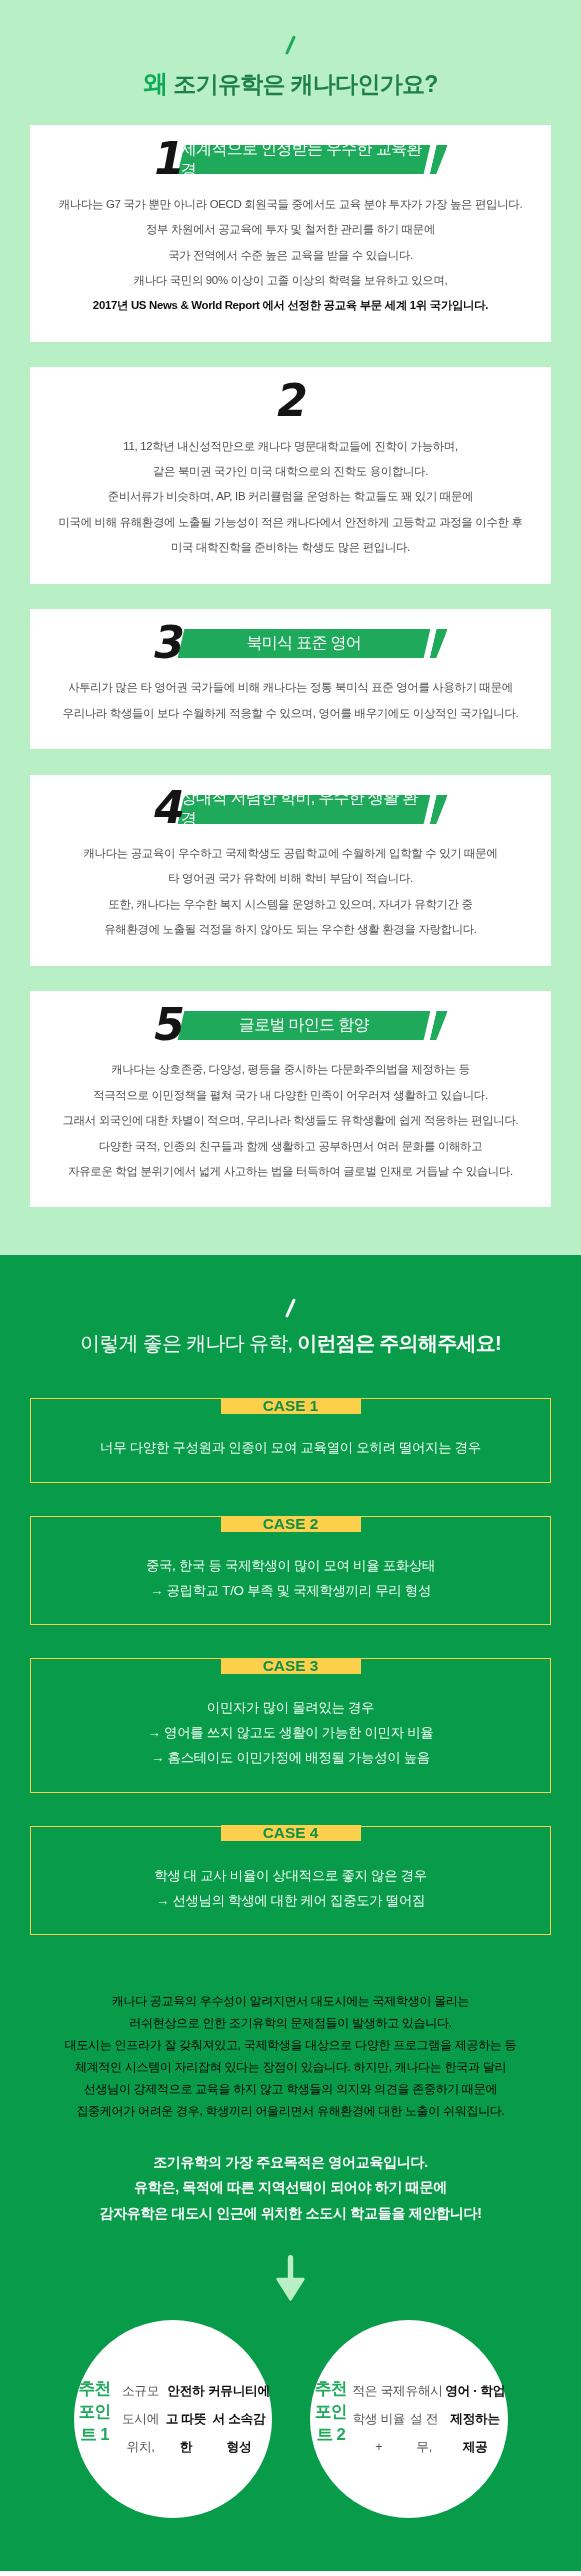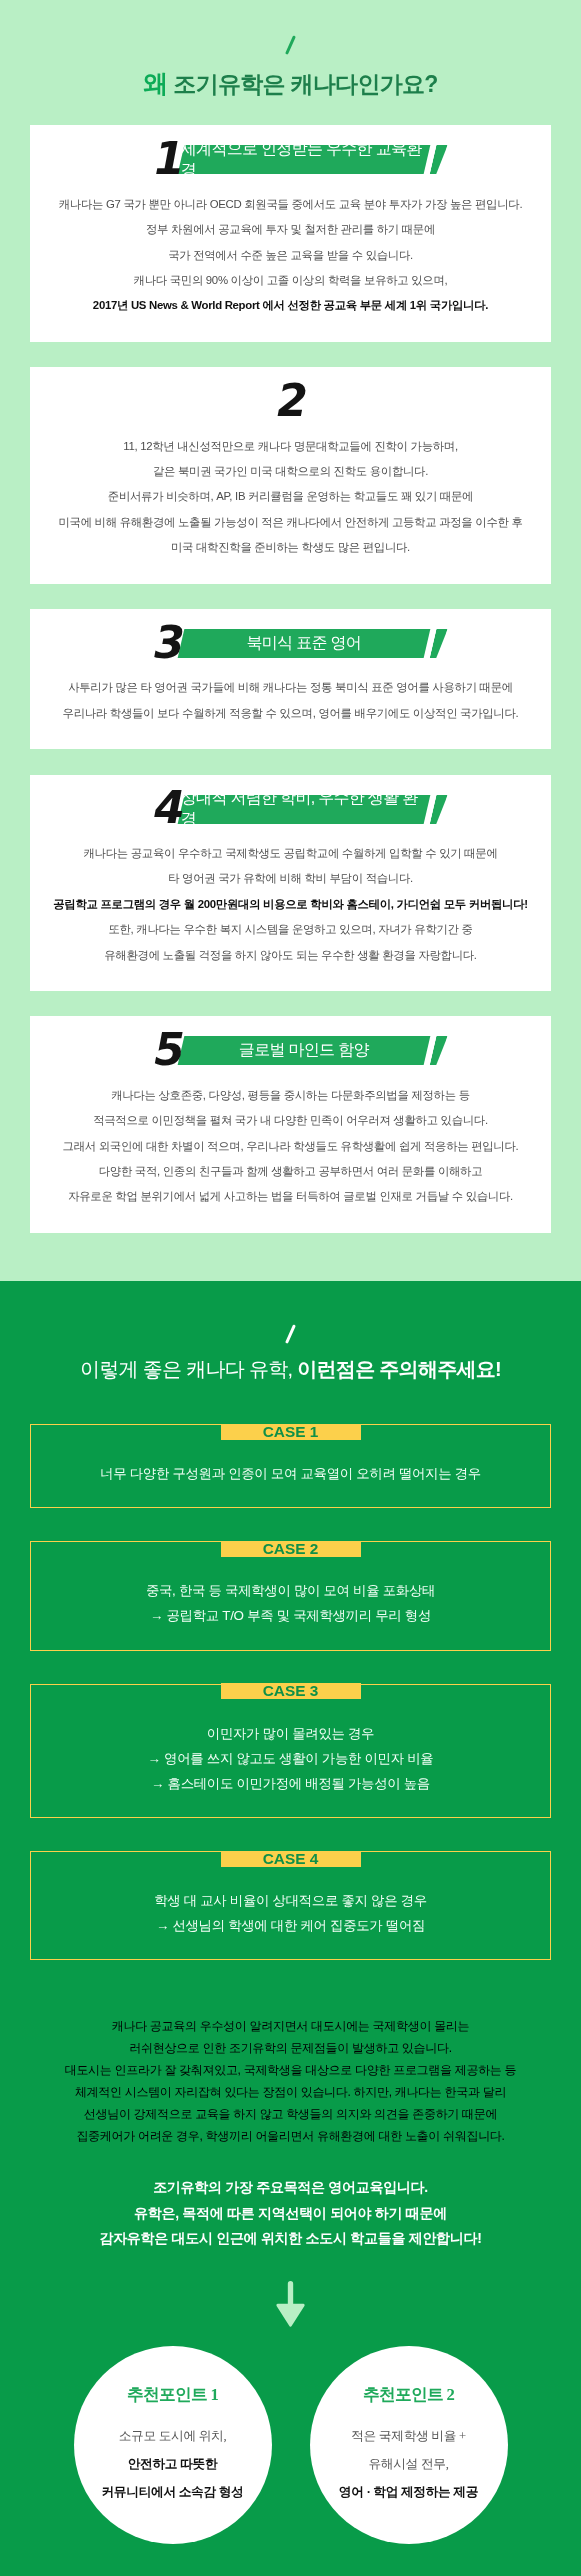--- a/index.html
+++ b/index.html
@@ -97,23 +97,22 @@
     color:#ffffff; font-size:14px; font-weight:800; line-height:25.4px; letter-spacing:-0.3px;
   }
   .arrow-wrap { text-align:center; margin-top:29px; }
 
   .points-grid {
     display:grid; grid-template-columns:198px 198px;
     gap:29px 38px; justify-content:center; margin-top:16px;
   }
   .point-oval {
     width:198px; height:198px; background:#ffffff; border-radius:50%;
-    display:flex; flex-direction:column; align-items:center; justify-content:center;
+    display:flex; align-items:center; justify-content:flex-start;
     text-align:center;
-    font-family:Liberation Serif, serif;
   }
   .point-oval h3 {
     margin:0 0 16px; color:#1fa95b;
     font-size:16.7px; font-weight:800; letter-spacing:-0.7px;
   }
   .point-oval p {
     margin:0; font-size:12.7px; line-height:28px; color:#555555; letter-spacing:-0.3px;
   }
   .point-oval p.strong { color:#111111; font-weight:700; }
 </style>
@@ -162,21 +161,20 @@
 
   <div class="reason-card">
     <div class="ribbon">
       <div class="reason-number">4</div>
       <div class="band">
         <span>상대적 저렴한 학비, 우수한 생활 환경</span>
       </div>
     </div>
     <p>캐나다는 공교육이 우수하고 국제학생도 공립학교에 수월하게 입학할 수 있기 때문에</p>
     <p>타 영어권 국가 유학에 비해 학비 부담이 적습니다.</p>
-    <p class="strong">공립학교 프로그램의 경우 월 200만원대의 비용으로 학비와 홈스테이, 가디언쉽 모두 커버됩니다!</p>
     <p>또한, 캐나다는 우수한 복지 시스템을 운영하고 있으며, 자녀가 유학기간 중</p>
     <p>유해환경에 노출될 걱정을 하지 않아도 되는 우수한 생활 환경을 자랑합니다.</p>
   </div>
 
   <div class="reason-card">
     <div class="ribbon">
       <div class="reason-number">5</div>
       <div class="band">
         <span>글로벌 마인드 함양</span>
       </div>

